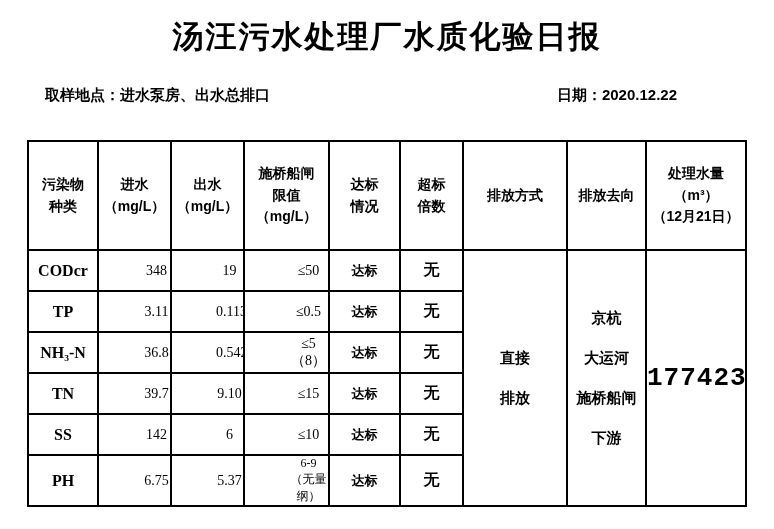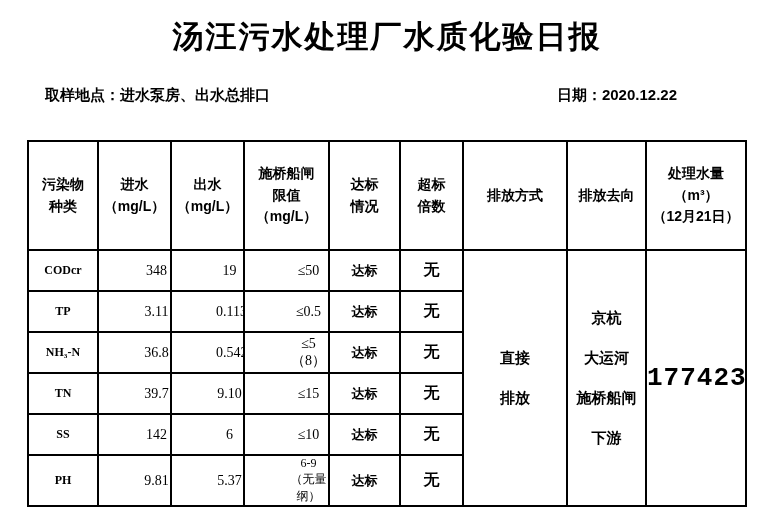--- a/index.html
+++ b/index.html
@@ -53,21 +53,21 @@
   table.report thead tr { height: 109px; }
   table.report tbody tr { height: 41px; }
   th.hdr {
     font-size: 14px;
     font-weight: bold;
     line-height: 1.55;
   }
   td.lbl {
     font-family: "Liberation Serif", "DejaVu Serif", serif;
     font-weight: bold;
-    font-size: 12px;
+    font-size: 16px;
   }
   td.num {
     font-family: "Liberation Serif", "DejaVu Serif", serif;
     font-size: 14px;
     padding-left: 44px;
   }
   td.status { font-size: 13px; font-weight: bold; }
   td.exceed {
     font-family: "Liberation Serif", "DejaVu Serif", serif;
     font-size: 16px;
@@ -183,21 +183,21 @@
       <tr>
         <td class="lbl">SS</td>
         <td class="num">142</td>
         <td class="num">6</td>
         <td class="num">≤10</td>
         <td class="status">达标</td>
         <td class="exceed">无</td>
       </tr>
       <tr>
         <td class="lbl">PH</td>
-        <td class="num">9.81</td>
+        <td class="num">6.75</td>
         <td class="num">5.37</td>
         <td class="num small">6-9（无量纲）</td>
         <td class="status">达标</td>
         <td class="exceed">无</td>
       </tr>
     </tbody>
   </table>
 
 
 </div>

